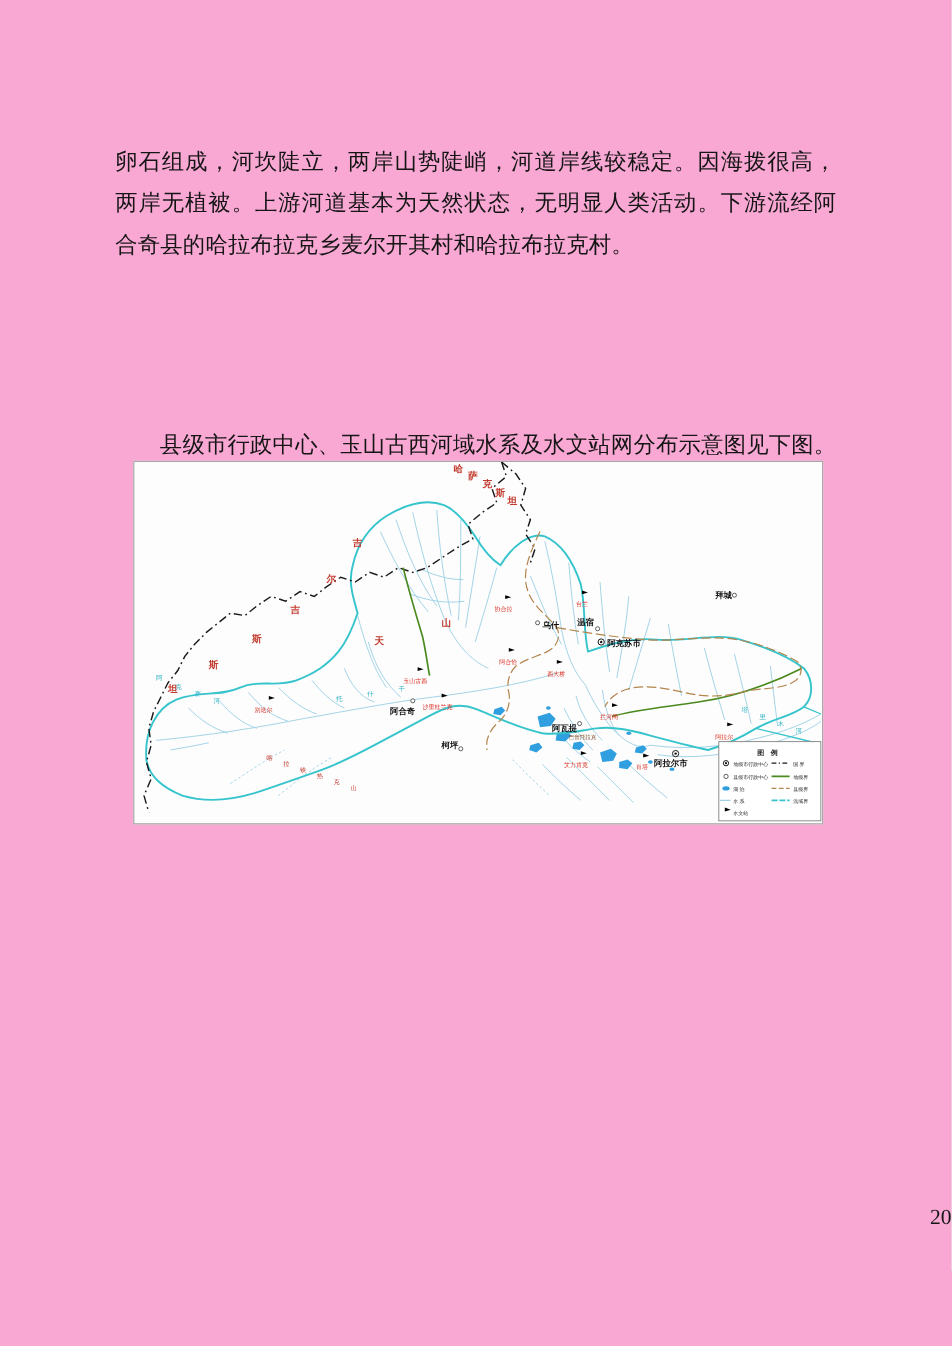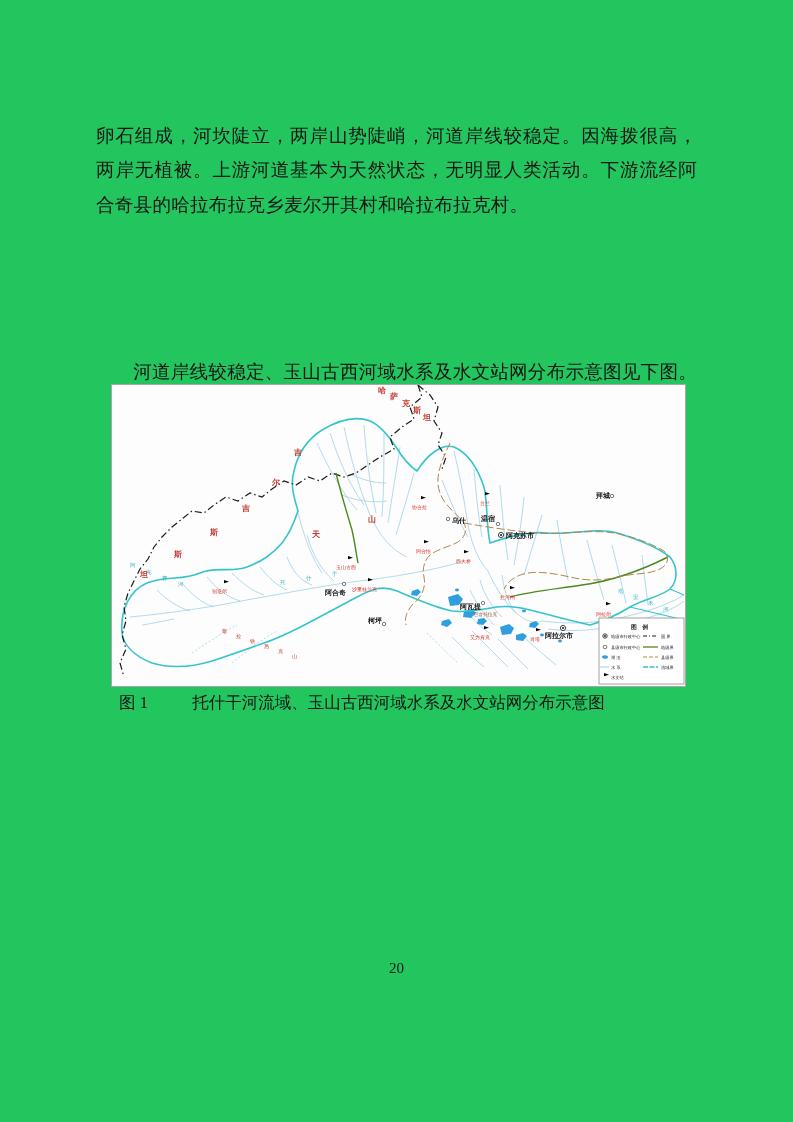--- a/index.html
+++ b/index.html
@@ -1,17 +1,17 @@
 <!DOCTYPE html>
 <html style="--c-watershed: #35c4cc; --c-river: #9fd2e6; --c-river_text: #2fb3c4; --c-lake: #2f9fe0; --c-prefecture_boundary: #4a8a1e; --c-county_boundary: #b3854d; --c-station: #d92b20; --c-label_red: #c23a2e;"><head>
 <meta charset="utf-8">
 <style>
   html,body{margin:0;padding:0;background:#e8e8e8;}
   .page{
-    position:relative;width:793px;height:1122px;background:#22c55e;
+    position:relative;width:793px;height:1122px;background:#f9a8d4;
     margin:0 auto;overflow:hidden;
     font-family:"Liberation Serif","DejaVu Serif",serif;
     color:#151515;
   }
   .para{
     position:absolute;left:96px;width:601px;
     font-size:18.6px;line-height:34.5px;
     text-align:justify;text-justify:inter-ideograph;
     letter-spacing:0.2px;
   }
@@ -24,22 +24,22 @@
     border:1px solid #a8a8a8;background:#fdfdfd;box-sizing:border-box;
   }
   .figure-box svg{display:block;}
   .fig-caption{
     position:absolute;left:111px;top:692px;width:575px;height:22px;
     font-size:16.5px;
   }
   .fig-caption .cap-label{position:absolute;left:8px;top:0;}
   .fig-caption .cap-text{position:absolute;left:0;right:0;top:0;text-align:center;}
   .page-number{
-    position:absolute;left:0;right:0;top:960px;text-align:center;
-    font-size:15px;
+    position:absolute;left:0;right:0;top:1004px;text-align:right;
+    font-size:18px;
   }
   
   .rivers path{stroke:var(--c-river);stroke-width:.8;fill:none;}
   .rivers path.dash{stroke-dasharray:2 2;}
   .watershed{stroke:var(--c-watershed);stroke-width:1.6;fill:none;stroke-linejoin:round;}
   .tarim-corridor{stroke:var(--c-watershed);stroke-width:1.1;fill:none;}
   .border-cn{stroke:#1a1a1a;stroke-width:1.2;fill:none;stroke-dasharray:7 3 1.5 3;}
   .pref-line{stroke:var(--c-prefecture_boundary);stroke-width:1.4;fill:none;}
   .county-line{stroke:var(--c-county_boundary);stroke-width:1;fill:none;stroke-dasharray:8 3;}
   .lakes path,.lakes ellipse{fill:var(--c-lake);stroke:none;}
@@ -60,21 +60,21 @@
   .lg-pref{stroke:var(--c-prefecture_boundary);stroke-width:1.3;}
   .lg-county{stroke:var(--c-county_boundary);stroke-width:1;stroke-dasharray:4 2;}
   .lg-basin{stroke:var(--c-watershed);stroke-width:1.3;stroke-dasharray:5 1.5;}
 </style>
 </head>
 <body>
 
 <div class="page">
 
   <p class="para" id="p1">卵石组成，河坎陡立，两岸山势陡峭，河道岸线较稳定。因海拨很高，两岸无植被。上游河道基本为天然状态，无明显人类活动。下游流经阿合奇县的哈拉布拉克乡麦尔开其村和哈拉布拉克村。</p>
-  <p class="para indent" id="p3">河道岸线较稳定、玉山古西河域水系及水文站网分布示意图见下图。</p>
+  <p class="para indent" id="p3">县级市行政中心、玉山古西河域水系及水文站网分布示意图见下图。</p>
 
   <div class="figure-box">
     <svg viewBox="0 0 573 301" width="573" height="301">
 
       <g class="rivers">
         <path d="M18,232 C60,228 100,222 140,214 C180,207 215,200 248,196 C280,192 320,186 352,176"></path>
         <path d="M45,205 C55,215 65,222 78,226"></path>
         <path d="M70,198 C80,210 90,218 102,222"></path>
         <path d="M95,192 C105,204 115,212 128,216"></path>
         <path d="M120,188 C130,198 140,206 152,210"></path>
@@ -254,19 +254,15 @@
         <line class="lg-pref" x1="531" y1="262" x2="546" y2="262"></line>
         <text class="legend-label" x="549" y="264">地级界</text>
         <line class="lg-county" x1="531" y1="272" x2="546" y2="272"></line>
         <text class="legend-label" x="549" y="274">县级界</text>
         <line class="lg-basin" x1="531" y1="282" x2="546" y2="282"></line>
         <text class="legend-label" x="549" y="284">流域界</text>
       </g>
     </svg>
   </div>
 
-  <div class="fig-caption">
-    <span class="cap-label">图 1</span>
-    <span class="cap-text">托什干河流域、玉山古西河域水系及水文站网分布示意图</span>
-  </div>
 
   <div class="page-number">20</div>
 </div>
 
 </body></html>

